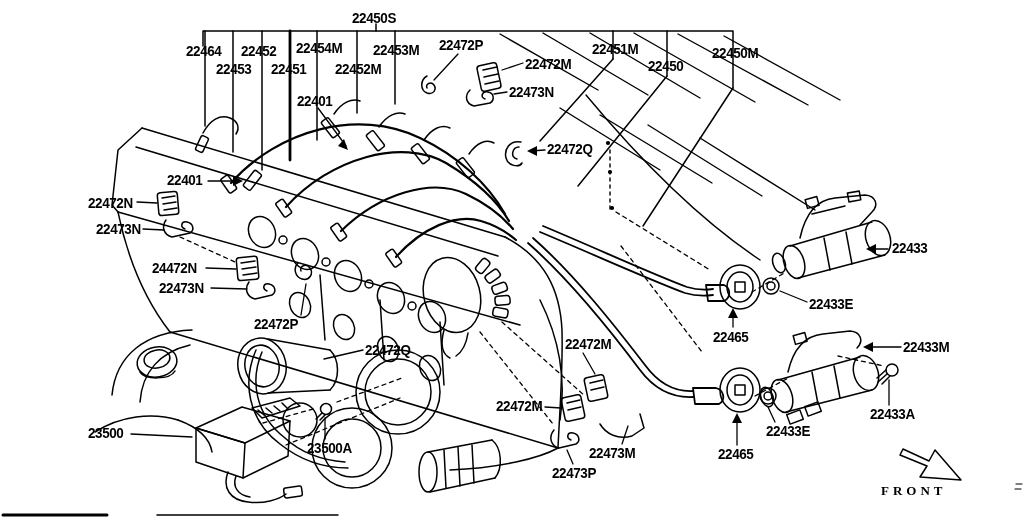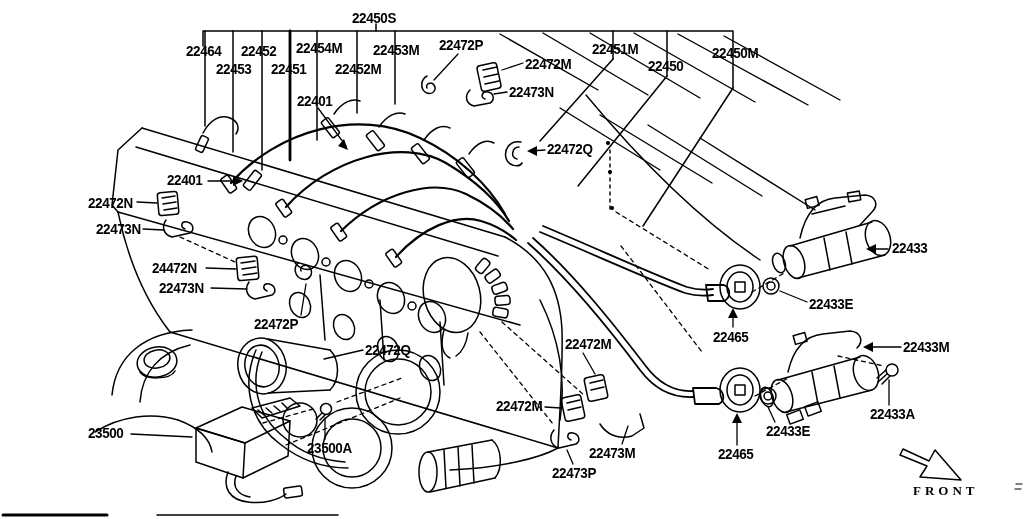--- a/index.html
+++ b/index.html
@@ -3,21 +3,21 @@
 <meta charset="utf-8">
 <style>
   html,body{margin:0;padding:0;background:#fff;}
   #stage{position:relative;width:1024px;height:519px;background:#ffffff;overflow:hidden;
          font-family:"Liberation Sans",sans-serif;}
   #art{position:absolute;left:0;top:0;}
   .lb{position:absolute;font-family:"Liberation Sans",sans-serif;font-weight:bold;
       font-size:14px;letter-spacing:-0.4px;color:#000;white-space:nowrap;
       transform:scaleX(.96);transform-origin:left top;}
   .front{position:absolute;font-family:"Liberation Serif",serif;font-weight:bold;
-      font-size:13px;letter-spacing:4px;color:#000;white-space:nowrap;margin-left:32px;}
+      font-size:13px;letter-spacing:4px;color:#000;white-space:nowrap;}
 </style>
 </head>
 <body>
 
 <div id="stage">
 
 <svg id="art" width="1024" height="519" viewBox="0 0 1024 519" fill="none" stroke="#000" stroke-width="1.5" stroke-linecap="round" stroke-linejoin="round">
 
   <g>
     <path d="M203,46 L203,31 L733,31 L733,88"></path>

